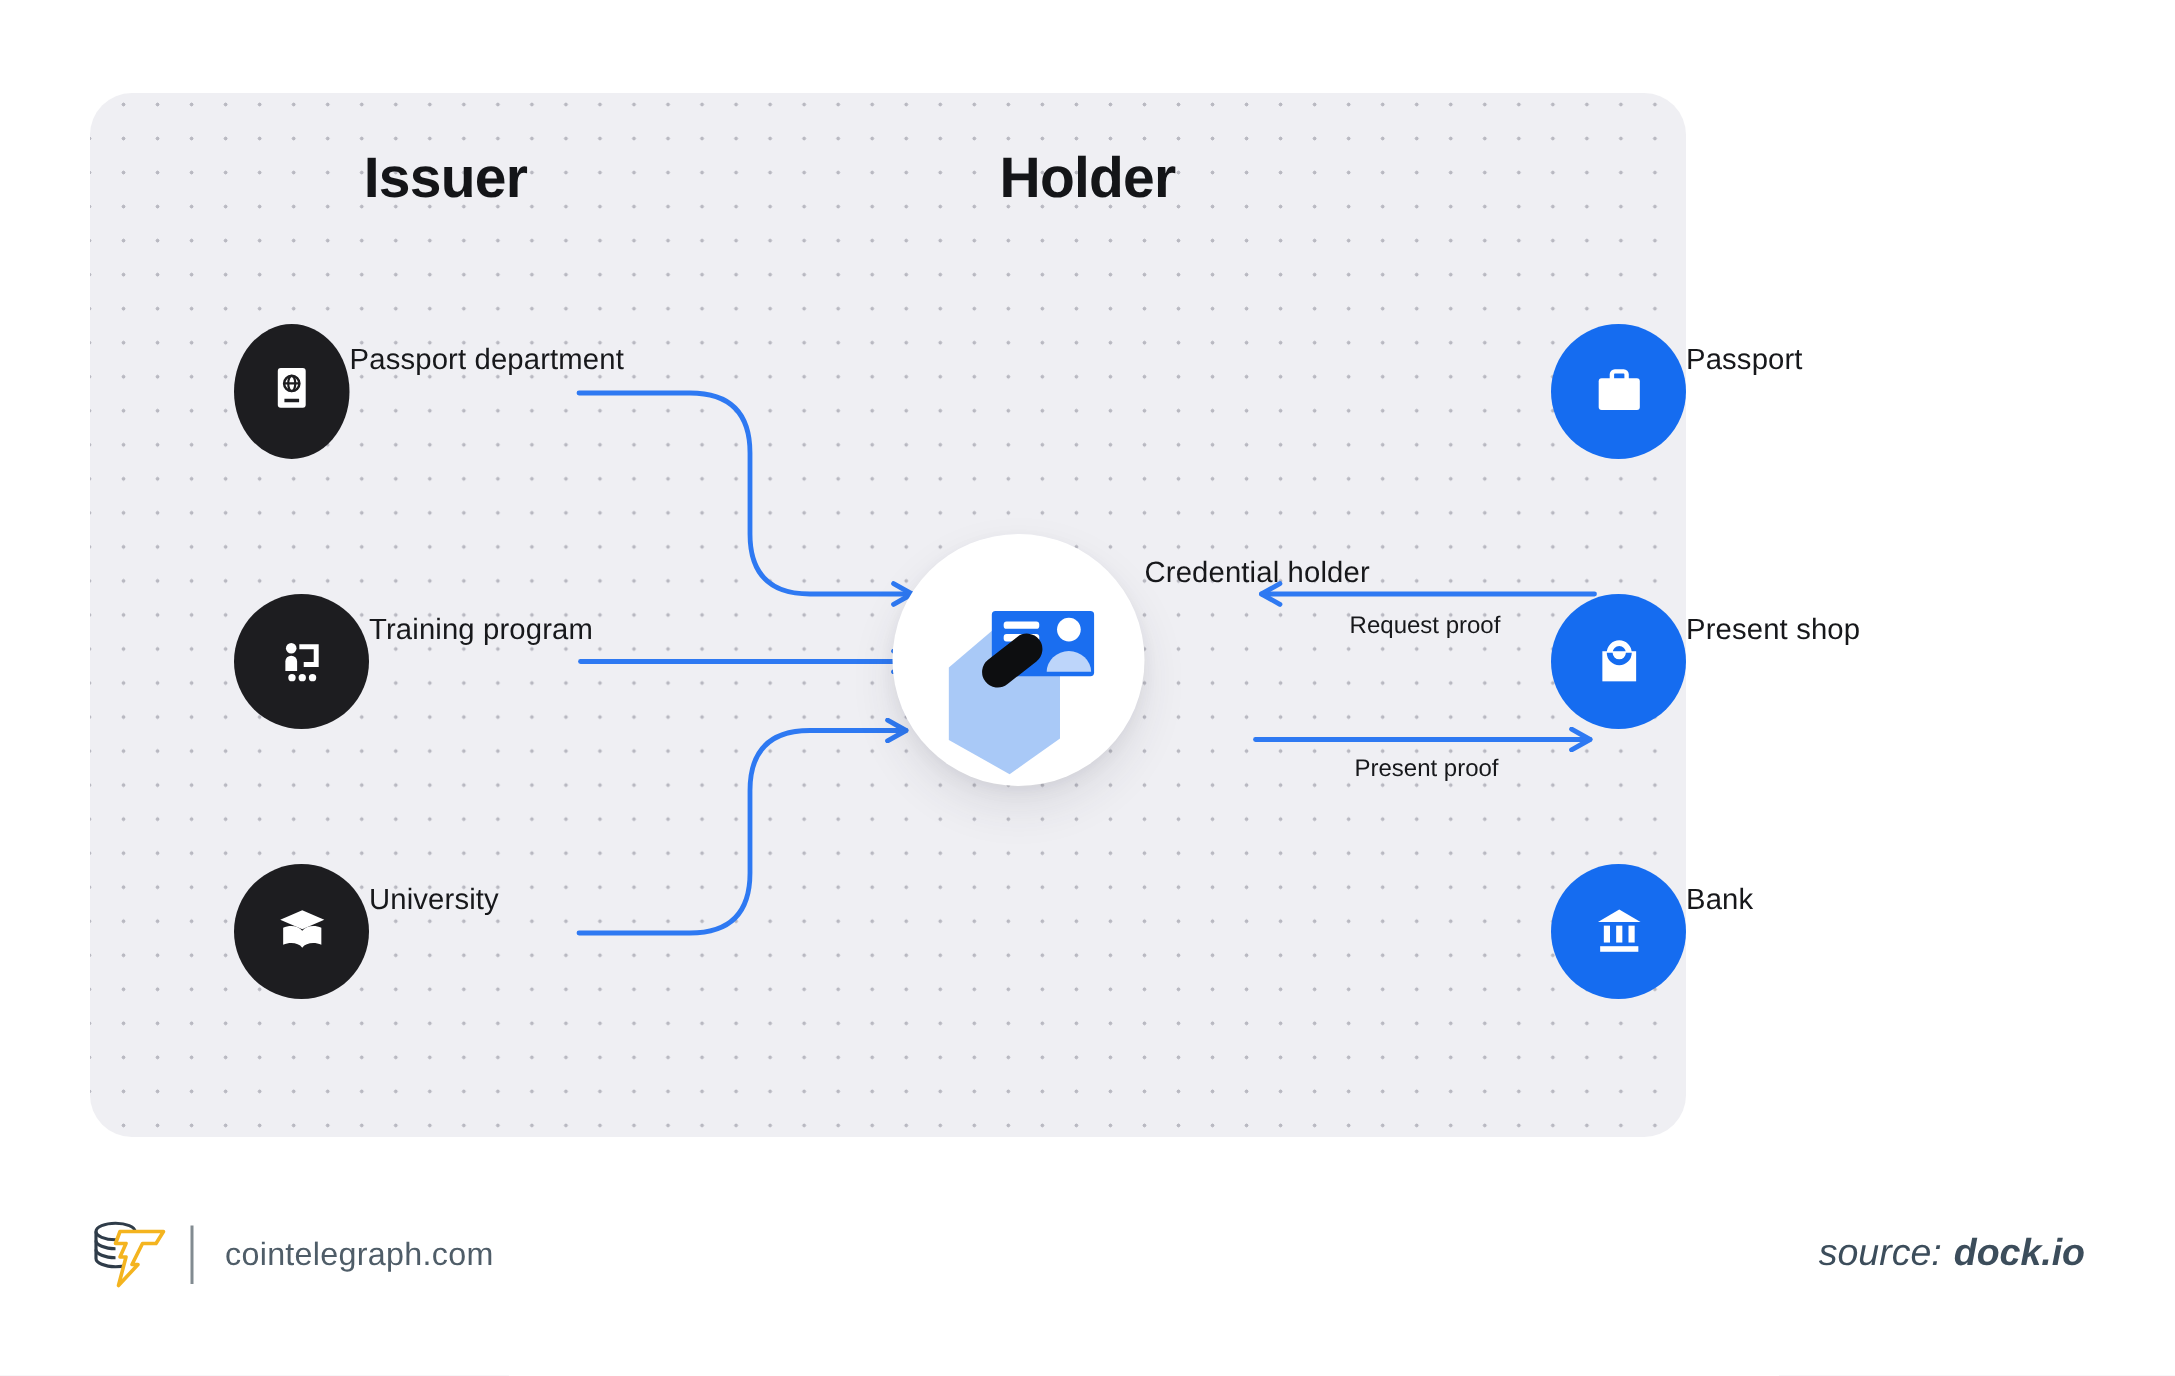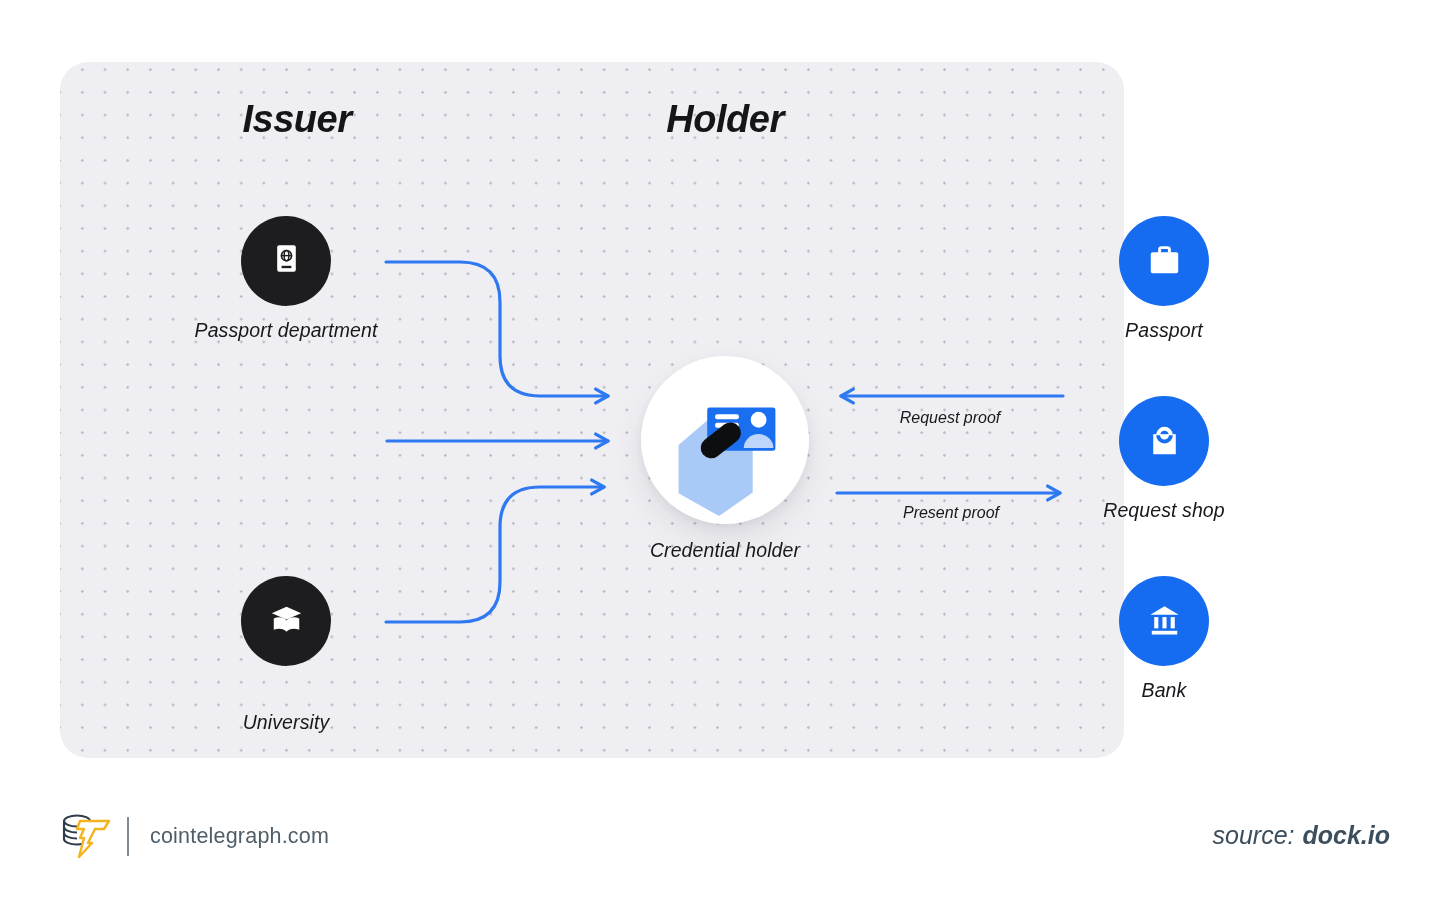--- a/index.html
+++ b/index.html
@@ -6,30 +6,30 @@
   body{
     width:1450px;height:917px;position:relative;background:#ffffff;
     font-family:"Liberation Sans", sans-serif;overflow:hidden;
     -webkit-font-smoothing:antialiased;
   }
   
   .canvas{
     position:absolute;left:60px;top:62px;width:1064px;height:696px;
     background-color:#efeff3;border-radius:28px;
     background-image:radial-gradient(circle, rgba(125,125,138,.48) 1.15px, rgba(0,0,0,0) 1.45px);
-    background-size:22.7px 22.7px;background-position:11px 19px;font-style:italic;
+    background-size:22.7px 22.7px;background-position:11px 19px;
   }
   .col-heading{
     position:absolute;top:36px;transform:translateX(-50%);
     font-size:38px;font-weight:700;color:#141518;letter-spacing:-.5px;white-space:nowrap;
   }
   
   .node{
     position:absolute;width:260px;transform:translateX(-50%);
-    display:flex;flex-direction:column;align-items:center;
+    display:flex;flex-direction:row;align-items:flex-start;
   }
   .circle{
     display:flex;align-items:center;justify-content:center;border-radius:50%;
   }
   .circle.small{width:90px;height:90px;}
   .circle.dark{background:#1d1d20;}
   .circle.blue{background:#156cf0;}
   .circle.holder{
     width:168px;height:168px;background:#ffffff;
     box-shadow:0 14px 30px rgba(45,45,70,.10), 0 4px 10px rgba(45,45,70,.06);
@@ -89,22 +89,35 @@
         <rect x="14.5" y="7.5" width="19" height="27" rx="2" fill="#fff"></rect>
         <circle cx="24" cy="18" r="5.2" fill="none" stroke="#1d1d20" stroke-width="1.7"></circle>
         <ellipse cx="24" cy="18" rx="2.4" ry="5.2" fill="none" stroke="#1d1d20" stroke-width="1.5"></ellipse>
         <line x1="18.8" y1="18" x2="29.2" y2="18" stroke="#1d1d20" stroke-width="1.5"></line>
         <line x1="19" y1="29.6" x2="29" y2="29.6" stroke="#1d1d20" stroke-width="2.4"></line>
       </svg>
     </div>
     <div class="node-label">Passport department</div>
   </div>
 
+  <div class="node" style="left:226px;top:334px;">
+    <div class="circle small dark">
+      <svg viewBox="0 0 48 48" width="47" height="47">
+        <circle cx="16.5" cy="14.5" r="3.6" fill="#fff"></circle>
+        <path d="M12.5,30 v-6.5 a4,4 0 0 1 4,-4 a4,4 0 0 1 4,4 V30 Z" fill="#fff"></path>
+        <path d="M22,13.5 h11.5 v12 h-8.5" fill="none" stroke="#fff" stroke-width="3.4"></path>
+        <circle cx="17" cy="34.5" r="2.5" fill="#fff"></circle>
+        <circle cx="24" cy="34.5" r="2.5" fill="#fff"></circle>
+        <circle cx="31" cy="34.5" r="2.5" fill="#fff"></circle>
+      </svg>
+    </div>
+    <div class="node-label">Training program</div>
+  </div>
 
-  <div class="node" style="left:226px;top:514px;gap:32px;">
+  <div class="node" style="left:226px;top:514px;">
     <div class="circle small dark">
       <svg viewBox="0 0 48 48" width="47" height="47">
         <polygon points="24,9 39,15.5 24,22 9,15.5" fill="#fff"></polygon>
         <path d="M11,21 C15.5,18.8 21.5,19.6 24,23 C26.5,19.6 32.5,18.8 37,21 L37,32.5 C32.5,30.5 26.5,31 24,34.5 C21.5,31 15.5,30.5 11,32.5 Z" fill="#fff"></path>
       </svg>
     </div>
     <div class="node-label">University</div>
   </div>
 
   <div class="node holder-node" style="left:665px;top:294px;">
@@ -135,21 +148,21 @@
   </div>
 
   <div class="node" style="left:1104px;top:334px;">
     <div class="circle small blue">
       <svg viewBox="0 0 48 48" width="47" height="47">
         <circle cx="24" cy="17.5" r="6.5" fill="none" stroke="#fff" stroke-width="4"></circle>
         <rect x="12.5" y="16.5" width="23" height="20.5" fill="#fff"></rect>
         <path d="M17.5,17.5 a6.5,6.5 0 0 0 13,0" fill="none" stroke="#156cf0" stroke-width="4"></path>
       </svg>
     </div>
-    <div class="node-label">Request shop</div>
+    <div class="node-label">Present shop</div>
   </div>
 
   <div class="node" style="left:1104px;top:514px;">
     <div class="circle small blue">
       <svg viewBox="0 0 48 48" width="47" height="47">
         <path d="M24,8.5 L38.5,17 H9.5 Z" fill="#fff"></path>
         <rect x="13.5" y="19.5" width="4.2" height="11.5" fill="#fff"></rect>
         <rect x="21.9" y="19.5" width="4.2" height="11.5" fill="#fff"></rect>
         <rect x="30.3" y="19.5" width="4.2" height="11.5" fill="#fff"></rect>
         <rect x="11" y="33.5" width="26" height="3.8" fill="#fff"></rect>

